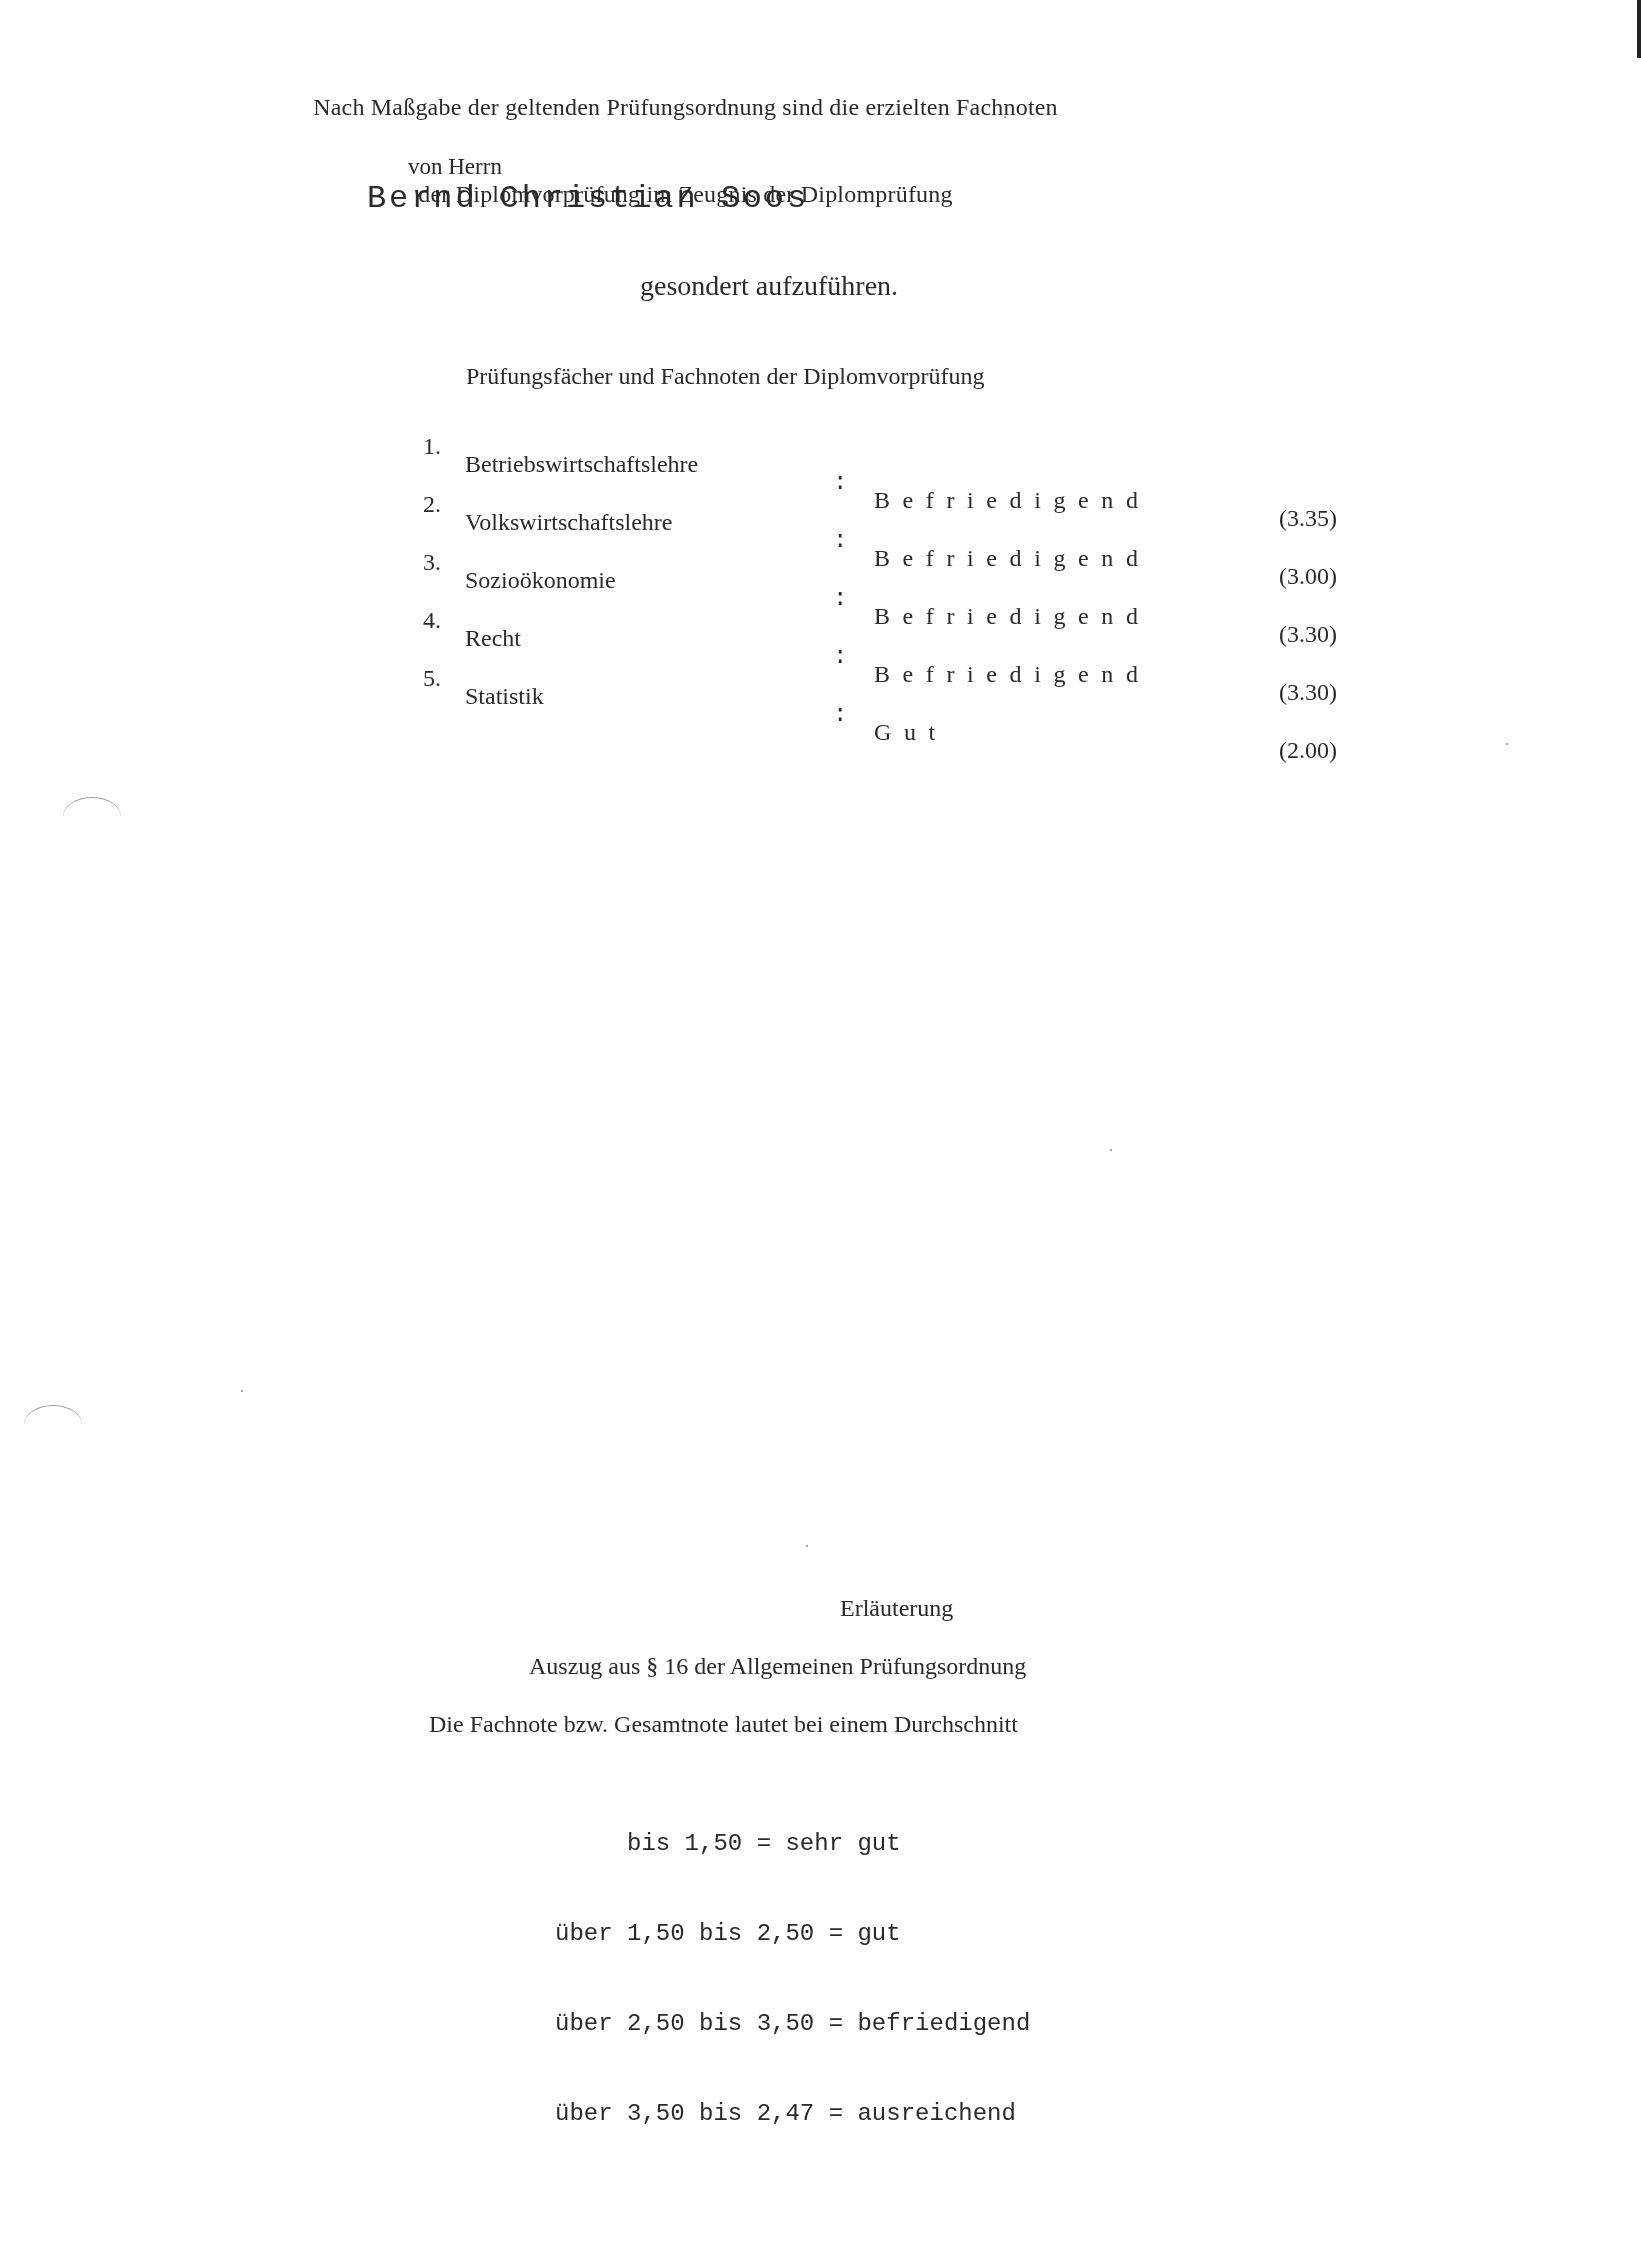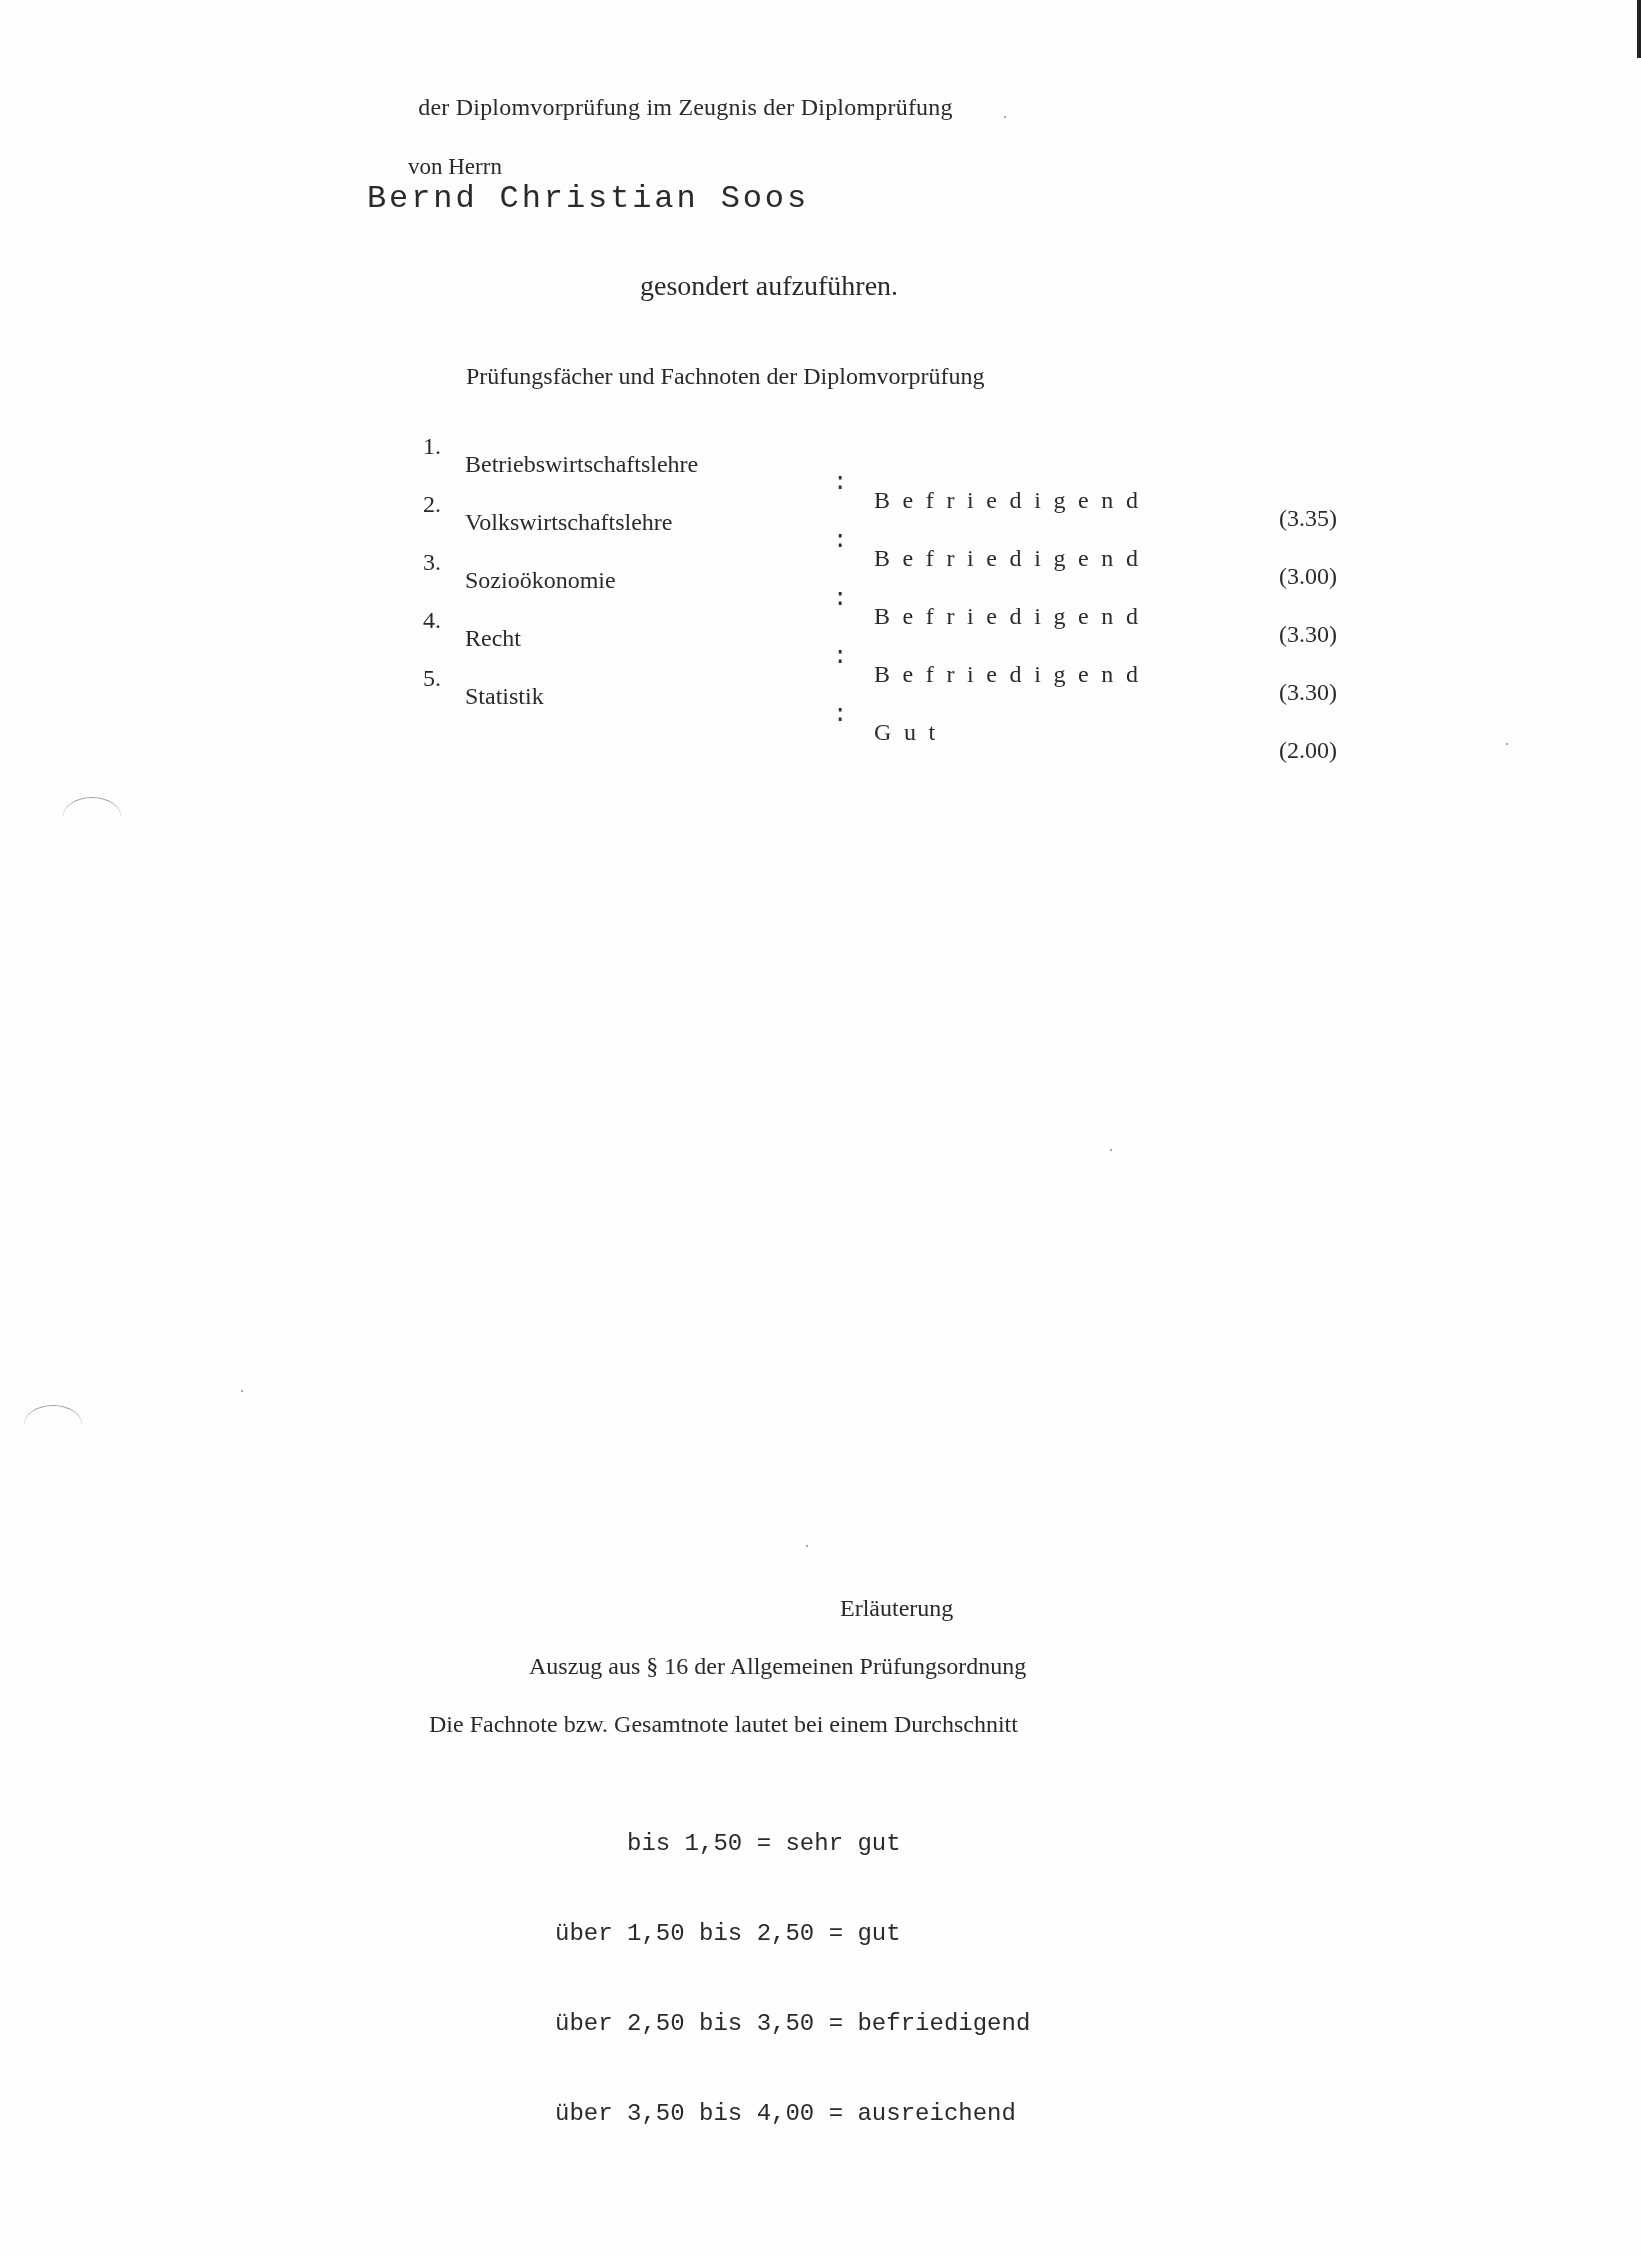--- a/index.html
+++ b/index.html
@@ -45,20 +45,21 @@
   .edge-right { position: absolute; right: 0; top: 0; width: 3.9px; height: 58px; background: #222; }
 </style>
 </head>
 <body>
 
 <div class="edge-right"></div>
 <div class="punch" style="left:63px;top:797px;"></div>
 <div class="punch" style="left:24px;top:1405px;"></div>
 
 <div class="abs intro">
+  <div>Nach Maßgabe der geltenden Prüfungsordnung sind die erzielten Fachnoten</div>
   <div>der Diplomvorprüfung im Zeugnis der Diplomprüfung</div>
 </div>
 
 <div class="abs von">von Herrn</div>
 <div class="abs name">Bernd Christian Soos</div>
 <div class="abs gesondert">gesondert aufzuführen.</div>
 <div class="abs subjects-title">Prüfungsfächer und Fachnoten der Diplomvorprüfung</div>
 
 <div class="abs row" style="top:415px;">
   <span class="num">1.</span>
@@ -97,21 +98,21 @@
 </div>
 
 <div class="abs expl-title">Erläuterung</div>
 <div class="abs auszug">Auszug aus § 16 der Allgemeinen Prüfungsordnung</div>
 <div class="abs fachnote">Die Fachnote bzw. Gesamtnote lautet bei einem Durchschnitt</div>
 
 <div class="abs scale">
   <span class="scale-row"><span>     bis 1,50</span> <span>= sehr gut</span></span>
   <span class="scale-row"><span>über 1,50 bis 2,50</span> <span>= gut</span></span>
   <span class="scale-row"><span>über 2,50 bis 3,50</span> <span>= befriedigend</span></span>
-  <span class="scale-row"><span>über 3,50 bis 4,00</span> <span>= ausreichend</span></span>
+  <span class="scale-row"><span>über 3,50 bis 2,47</span> <span>= ausreichend</span></span>
 </div>
 
 <div class="speck" style="left:1004px;top:116px;"></div>
 <div class="speck" style="left:1110px;top:1149px;"></div>
 <div class="speck" style="left:241px;top:1390px;"></div>
 <div class="speck" style="left:806px;top:1545px;"></div>
 <div class="speck" style="left:1506px;top:743px;"></div>
 
 
 </body></html>

